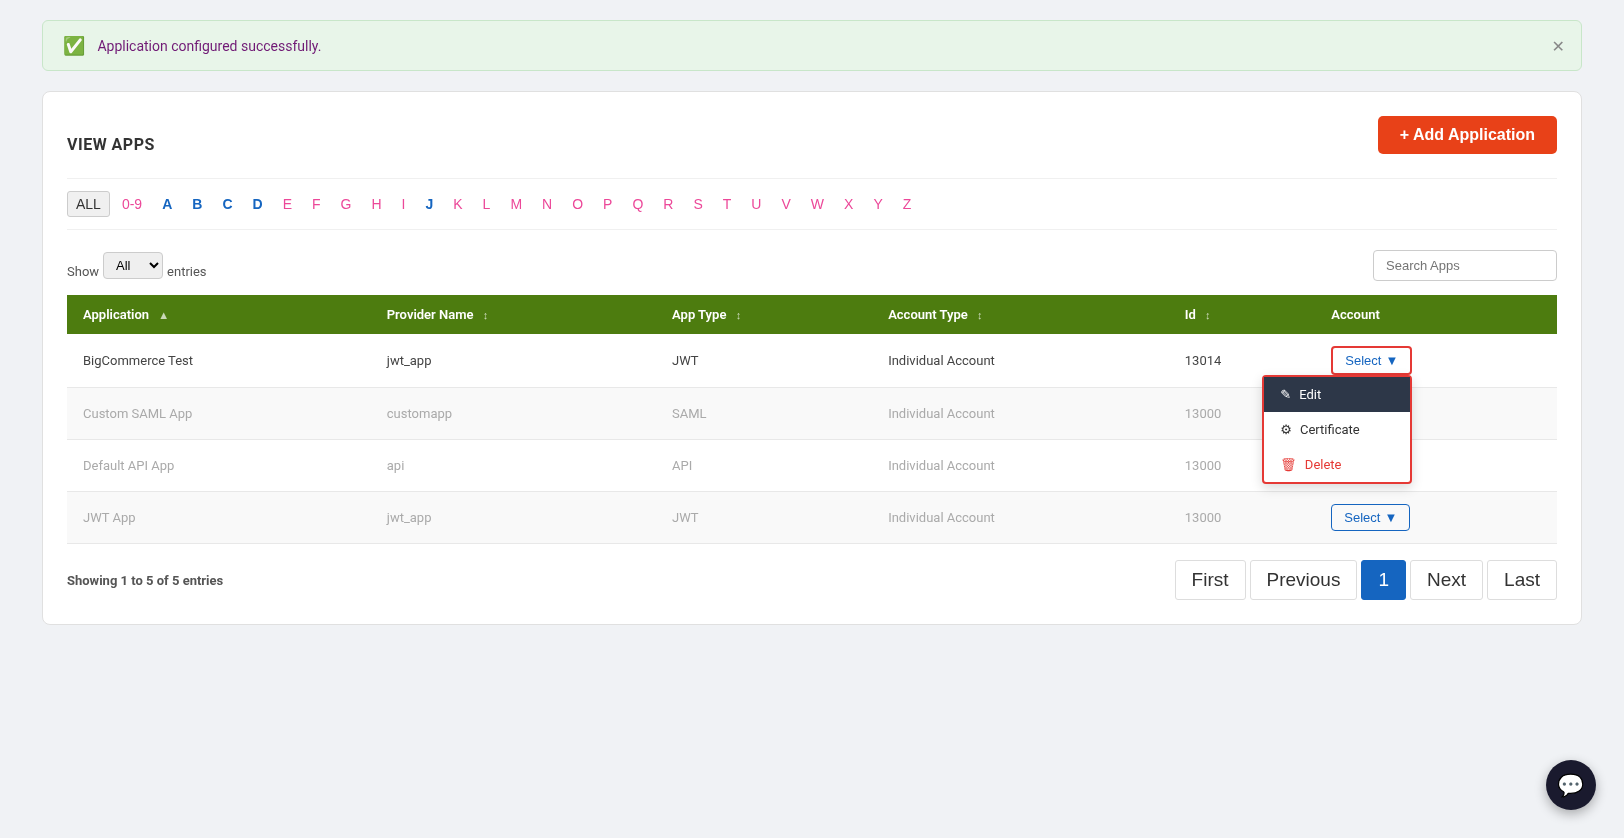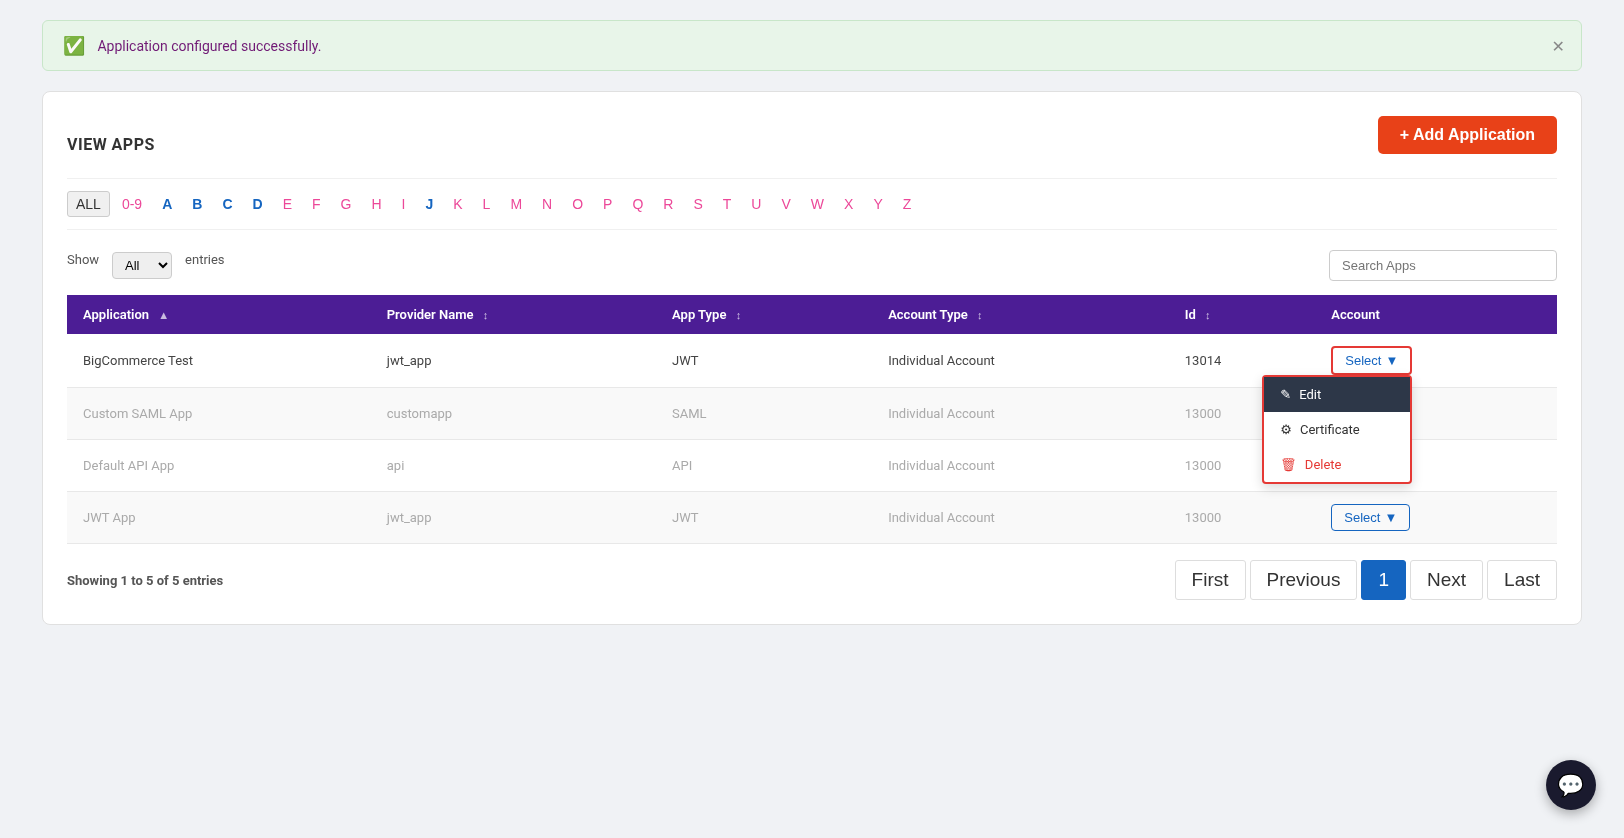--- a/index.html
+++ b/index.html
@@ -115,48 +115,48 @@
 
     
     .table-controls {
       display: flex;
       justify-content: space-between;
       align-items: center;
       margin-bottom: 14px;
     }
     .show-entries {
       display: flex;
-      align-items: flex-start;
-      gap: 13px;
+      align-items: flex-end;
+      gap: 4px;
       font-size: 13px;
       color: #555;
     }
     .show-entries select {
       border: 1px solid #ccc;
       border-radius: 4px;
       padding: 4px 8px;
       font-size: 13px;
     }
     .search-input {
       border: 1px solid #ccc;
       border-radius: 4px;
       padding: 7px 12px;
       font-size: 13px;
-      width: 228px;
+      width: 184px;
       color: #999;
     }
 
     
     table {
       width: 100%;
       border-collapse: collapse;
       margin-bottom: 16px;
     }
     thead tr {
-      background: #4c1d95;
+      background: #4d7c0f;
       color: #fff;
     }
     thead th {
       padding: 12px 16px;
       font-size: 13px;
       font-weight: 600;
       text-align: left;
       white-space: nowrap;
       user-select: none;
     }

